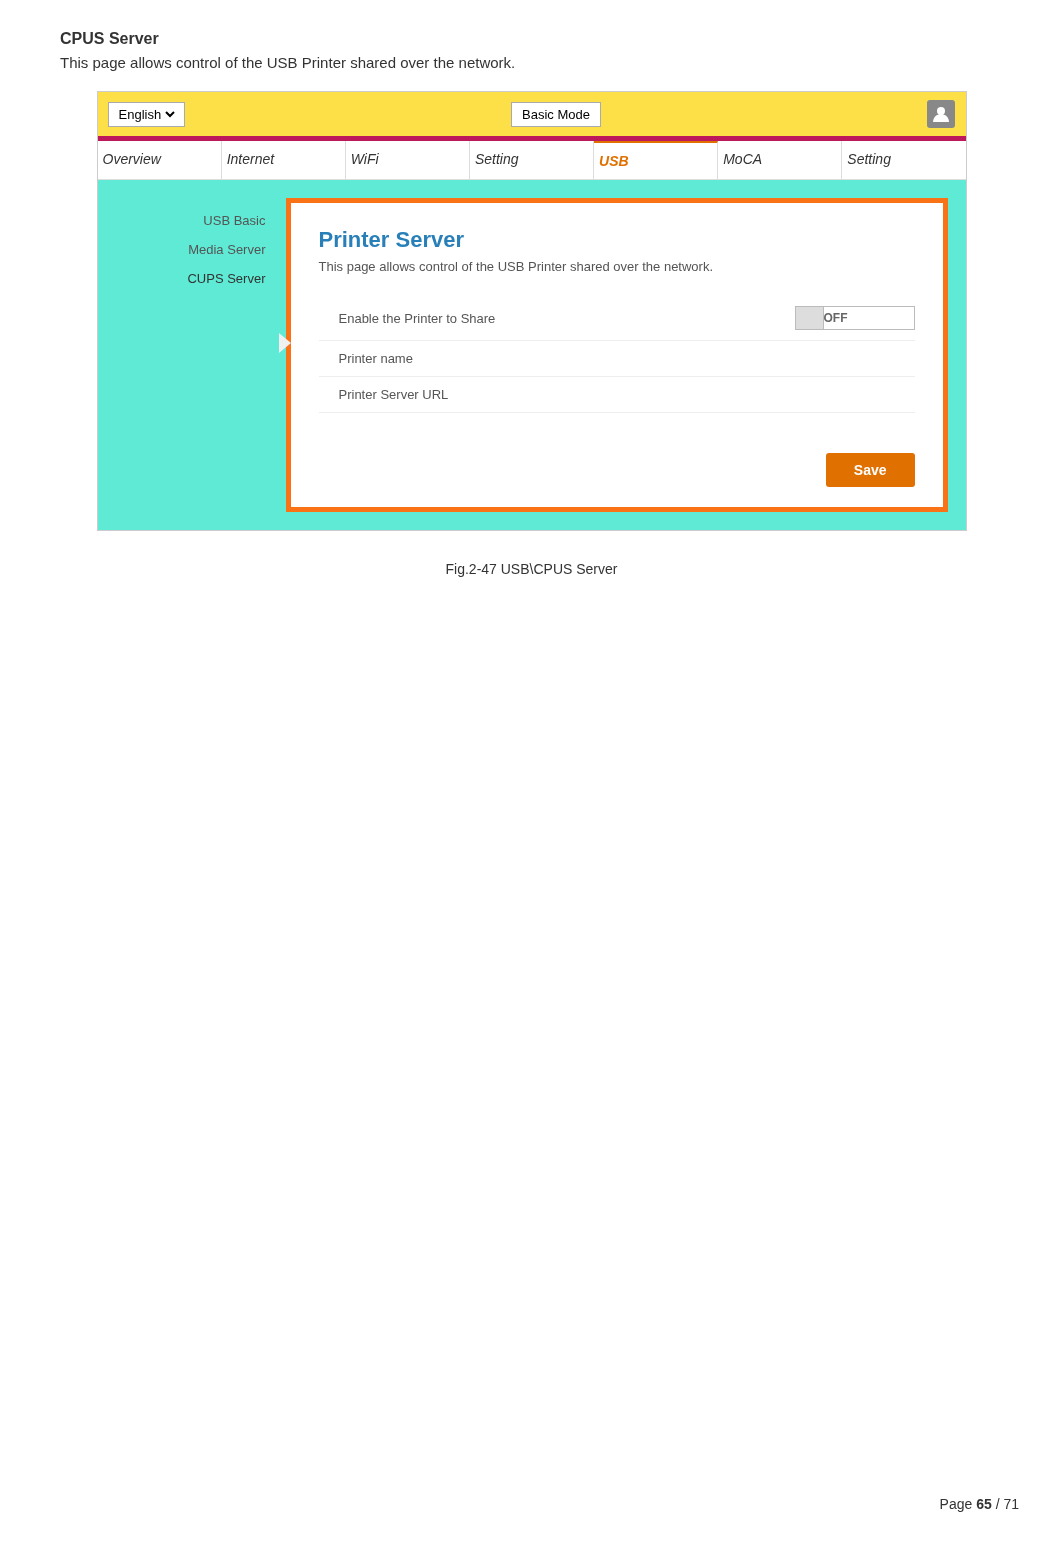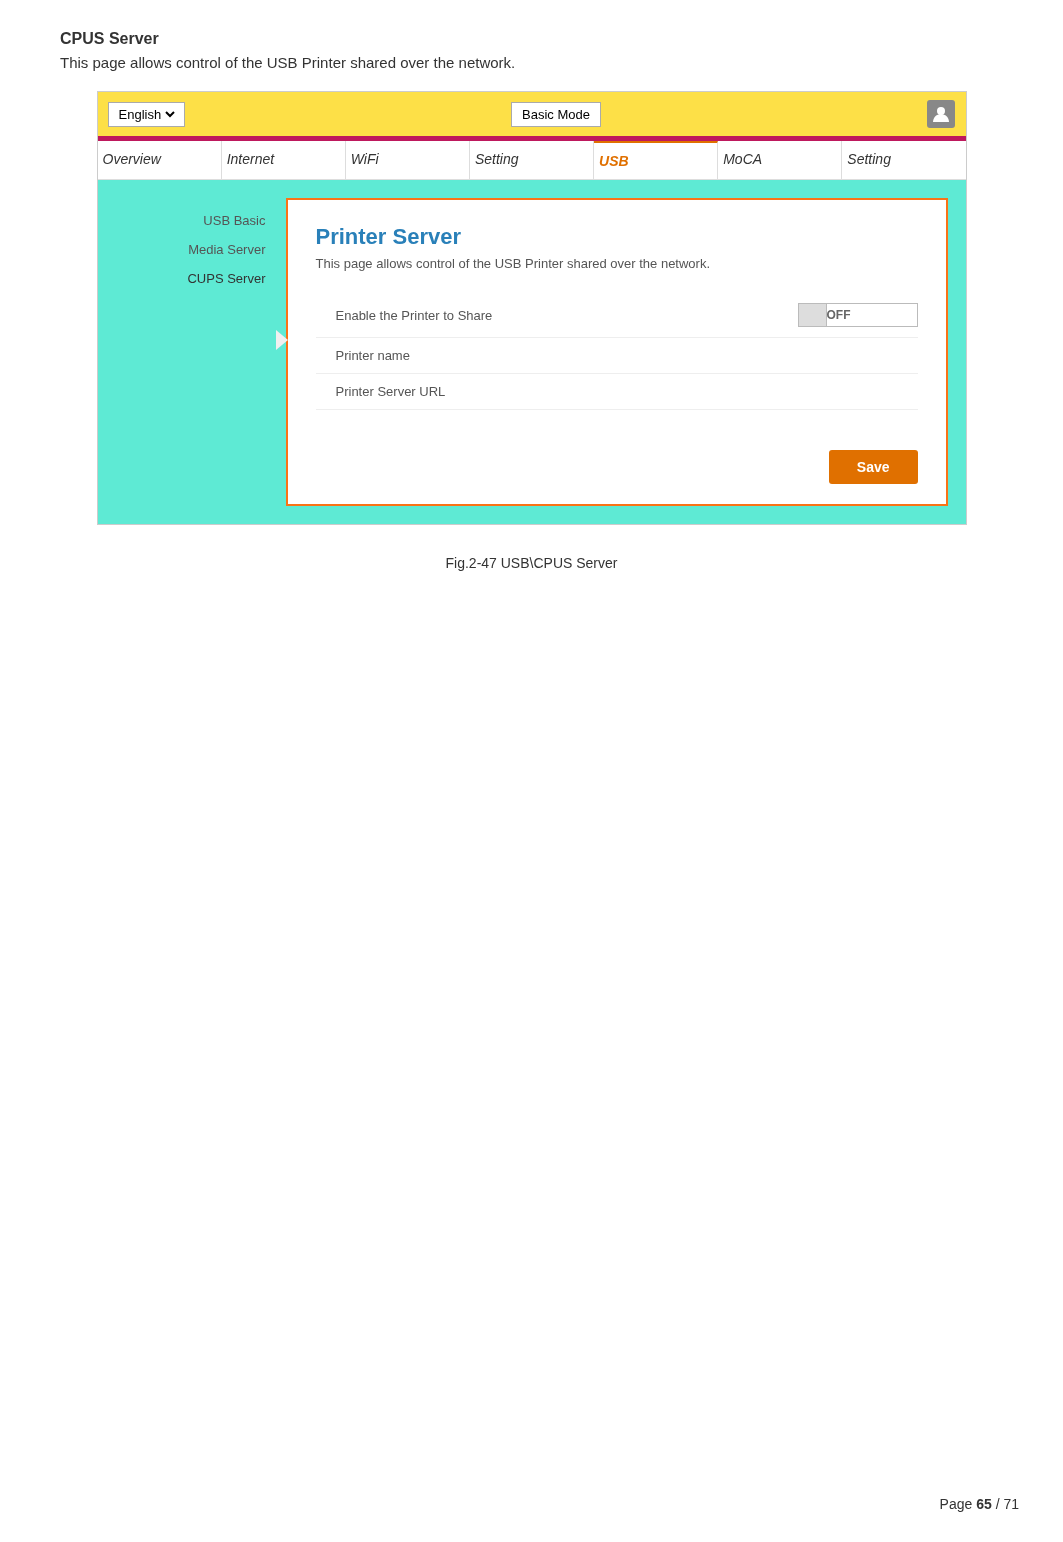--- a/index.html
+++ b/index.html
@@ -119,21 +119,21 @@
       cursor: pointer;
     }
     .sidebar-item.active {
       font-weight: normal;
       color: #333;
     }
     
     .main-panel {
       flex: 1;
       background: #fff;
-      border: 2px solid #f97316;
+      border: 5px solid #f97316;
       padding: 24px 28px 20px 28px;
       position: relative;
     }
     
     .arrow-indicator {
       position: absolute;
       left: -12px;
       top: 130px;
       width: 0;
       height: 0;

